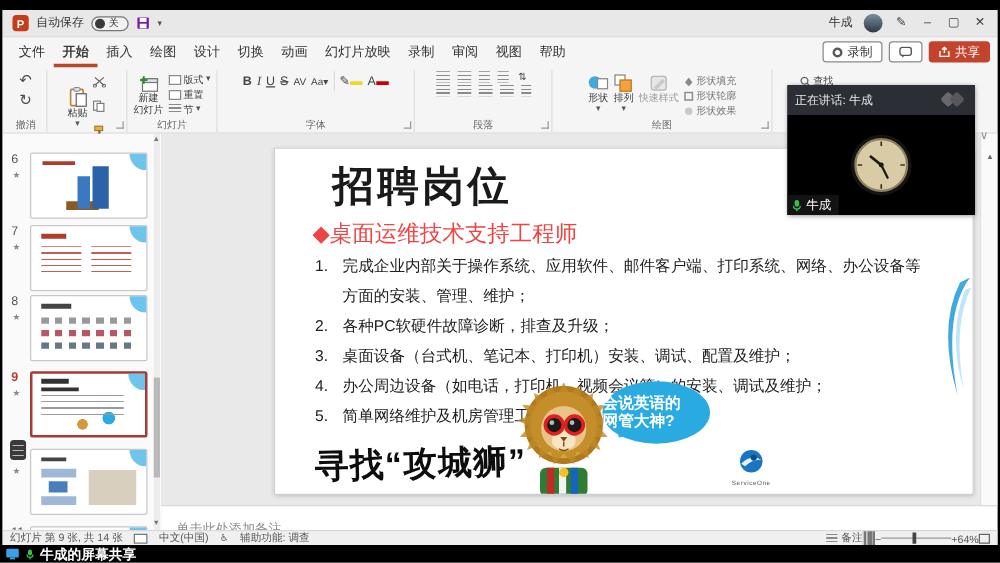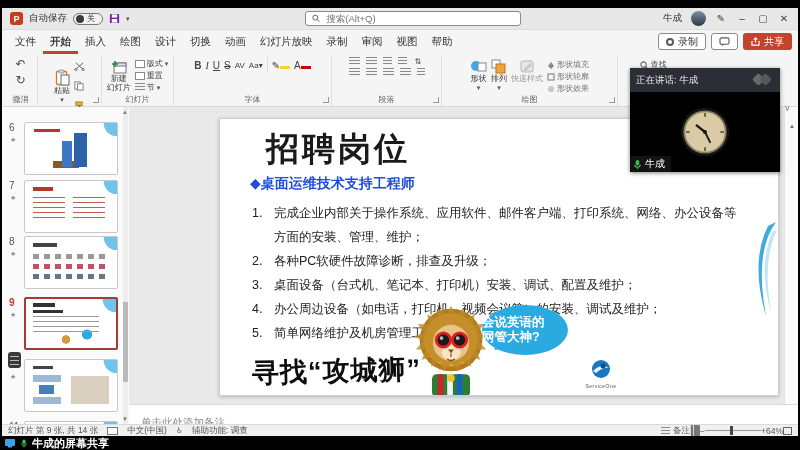--- a/index.html
+++ b/index.html
@@ -67,21 +67,21 @@
   .badge10{position:absolute;left:6px;top:245px;width:13px;height:16px;background:#3a3a3a;border-radius:3px;background-image:repeating-linear-gradient(#bbb 2px,#bbb 3px,transparent 3px,transparent 6px);background-size:9px 12px;background-position:2px 2px;background-repeat:no-repeat}
   .pscroll{position:absolute;right:1px;top:0;width:5px;height:100%;background:#ededed}
   .pthumbbar{position:absolute;right:1px;top:195px;width:5px;height:80px;background:#b9b9b9}
   .parrow{position:absolute;font-size:6px;color:#777}
 
   
   .canvas{position:absolute;left:127px;top:99px;right:0;height:297px;background:#e9e9e9}
   .vscroll{position:absolute;right:0;top:0;width:13px;height:100%;background:#fafafa;border-left:1px solid #e2e2e2}
   .slide{position:absolute;left:90px;top:11px;width:560px;height:278px;background:#fff;border:1px solid #cfcfcf;box-shadow:0 1px 4px rgba(0,0,0,.22);box-sizing:border-box;overflow:hidden}
   .s-title{position:absolute;left:46px;top:8px;font-size:33px;font-weight:bold;letter-spacing:3px;color:#1a1a1a}
-  .s-sub{position:absolute;left:30px;top:56px;font-size:14px;font-weight:bold;color:#1d4ed8}
+  .s-sub{position:absolute;left:30px;top:56px;font-size:18px;font-weight:normal;color:#ef4444}
   .s-list{position:absolute;left:32px;top:82px;width:505px}
   .li{display:flex;font-size:12.5px;line-height:24px;color:#222}
   .li .n{width:22px;flex:none}
   .li .t{flex:1;max-width:470px}
   .callig{position:absolute;left:32px;top:234px;font-size:27px;font-weight:bold;color:#0d0d0d;letter-spacing:1px;transform:rotate(-1.5deg)}
   .lion{position:absolute;left:188px;top:183px;width:86px;height:95px}
   .bubble{position:absolute;left:262px;top:186px;width:86px;height:50px;background:#29abe2;border-radius:50%;display:flex;flex-direction:column;justify-content:center;color:#fff;font-weight:bold;font-size:12.5px;line-height:15px}
   .bubble:after{content:"";position:absolute;left:4px;bottom:-4px;width:0;height:0;border:9px solid transparent;border-top-color:#29abe2;transform:rotate(35deg)}
   .so-logo{position:absolute;left:360px;top:240px;width:42px;text-align:center}
   .so-cap{font-size:5px;color:#555;letter-spacing:.5px}
@@ -126,27 +126,20 @@
     <span class="toggle">
         <span class="knob"></span>
         <span class="tb-txt">关</span>
       </span>
     <svg width="11" height="11" viewBox="0 0 12 12">
         <rect x="1" y="1" width="10" height="10" rx="1" fill="#7719aa"></rect>
         <rect x="3" y="1.5" width="6" height="3.5" fill="#fff"></rect>
         <rect x="3" y="6.5" width="6" height="4" fill="#fff"></rect>
       </svg>
     <span class="caret">▾</span>
-    <div class="searchbox">
-      <svg width="9" height="9" viewBox="0 0 10 10">
-          <circle cx="4" cy="4" r="3" fill="none" stroke="#666" stroke-width="1.2"></circle>
-          <line x1="6.3" y1="6.3" x2="9" y2="9" stroke="#666" stroke-width="1.2"></line>
-        </svg>
-      <input placeholder="搜索(Alt+Q)" style="">
-    </div>
     <div class="tb-right">
       <span class="tb-txt">牛成</span>
       <span class="avatar"></span>
       <span class="winbtn">✎</span>
       <span class="winbtn">–</span>
       <span class="winbtn">▢</span>
       <span class="winbtn">✕</span>
     </div>
   </div>
 

